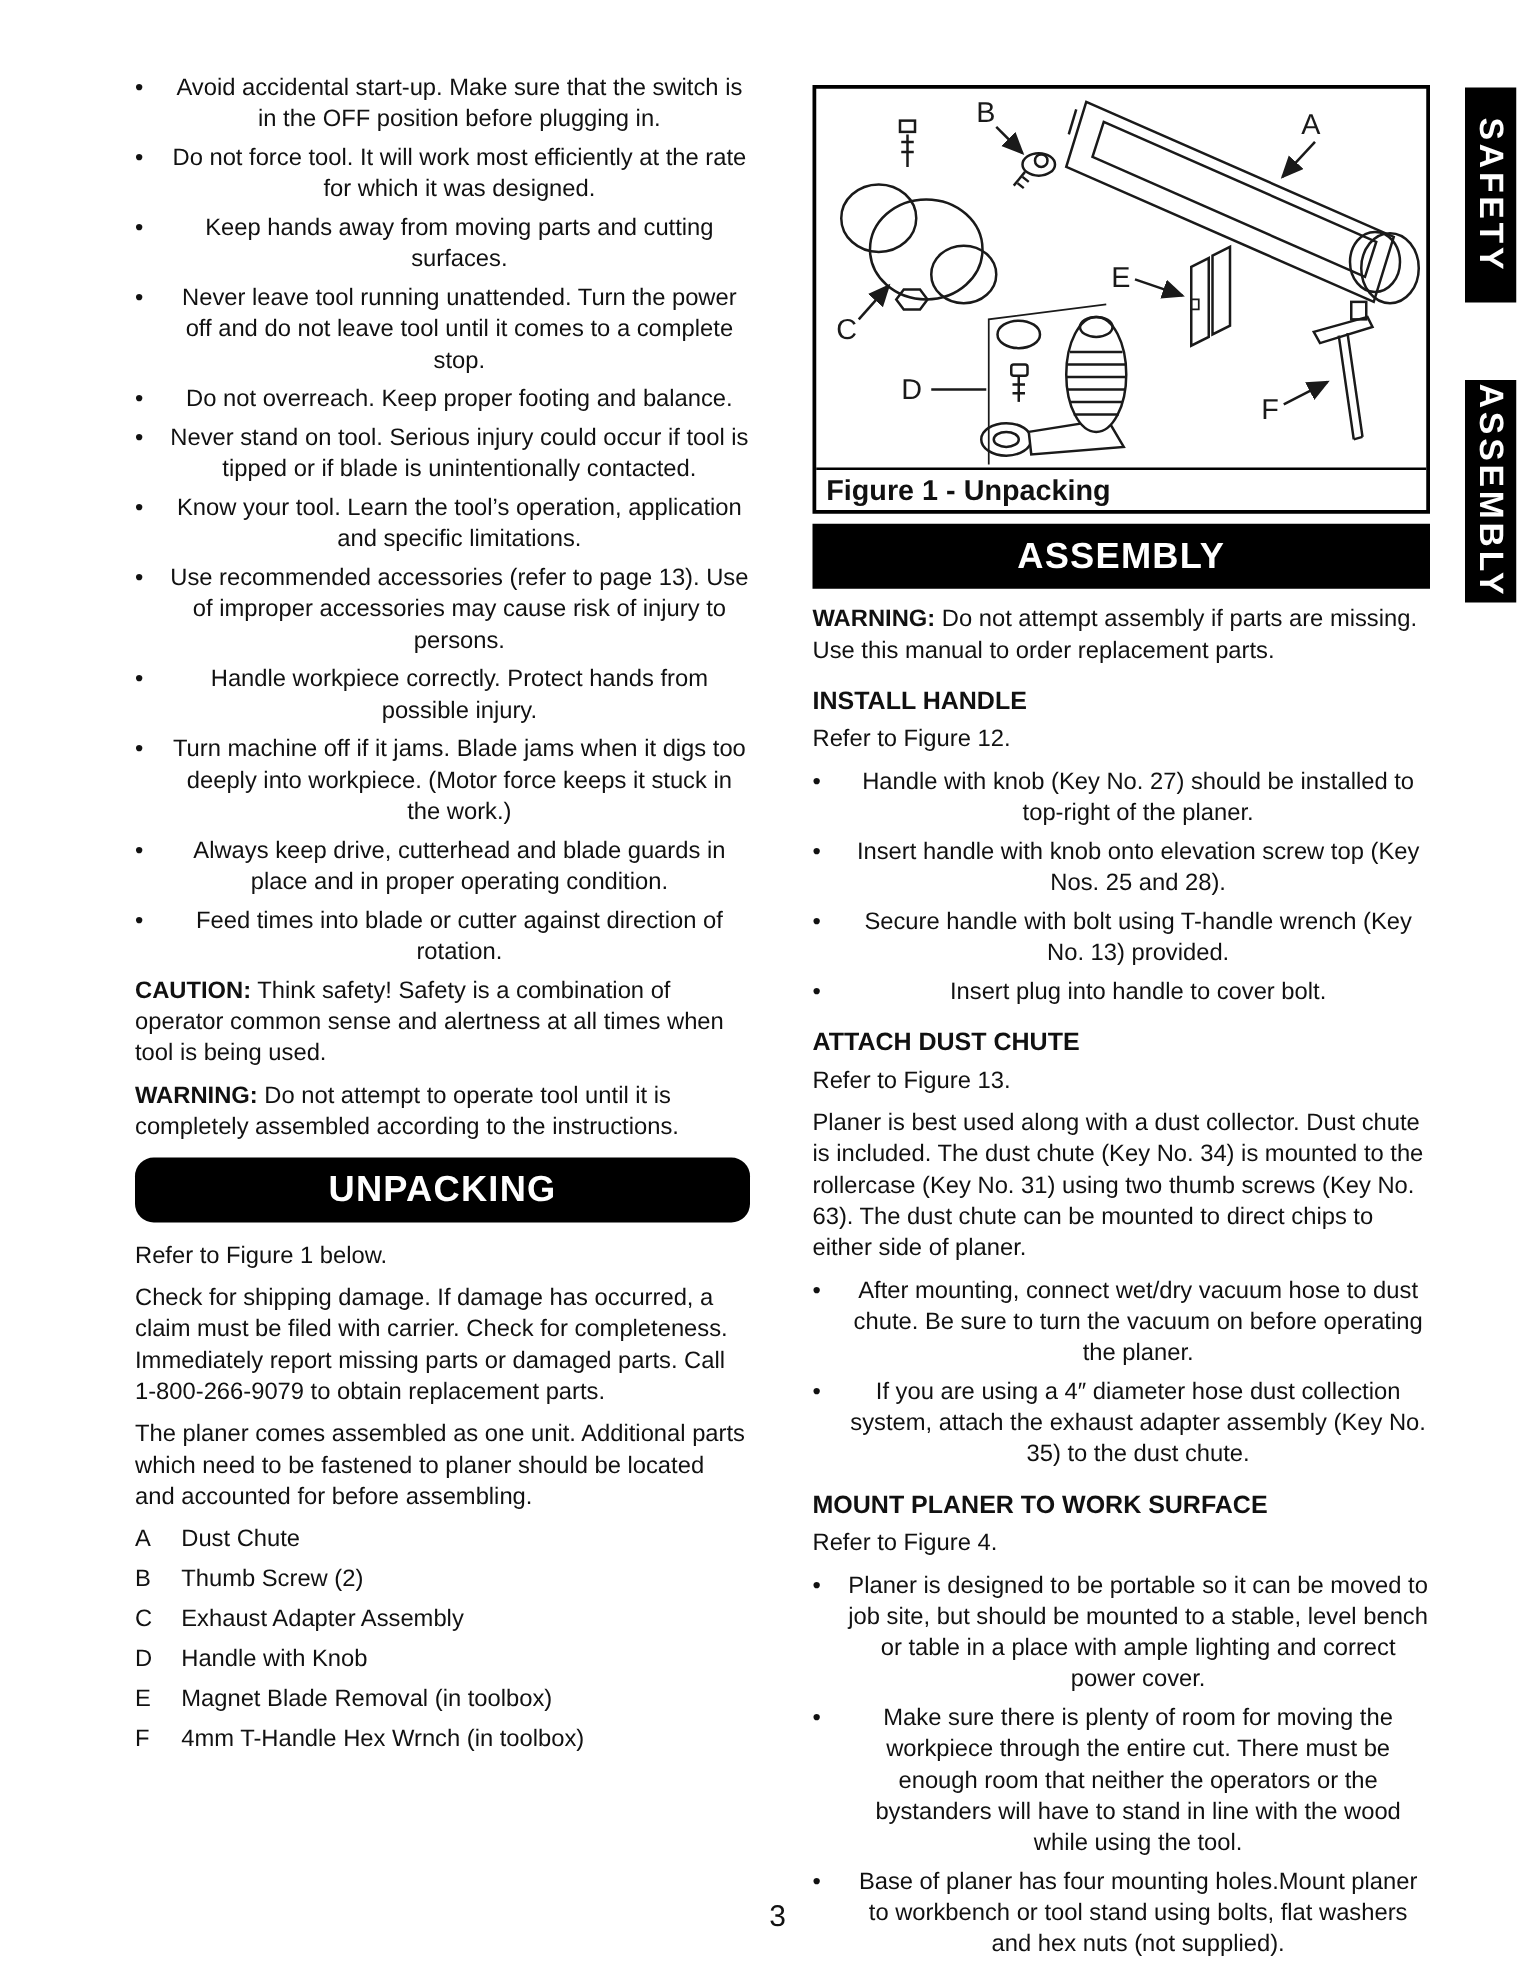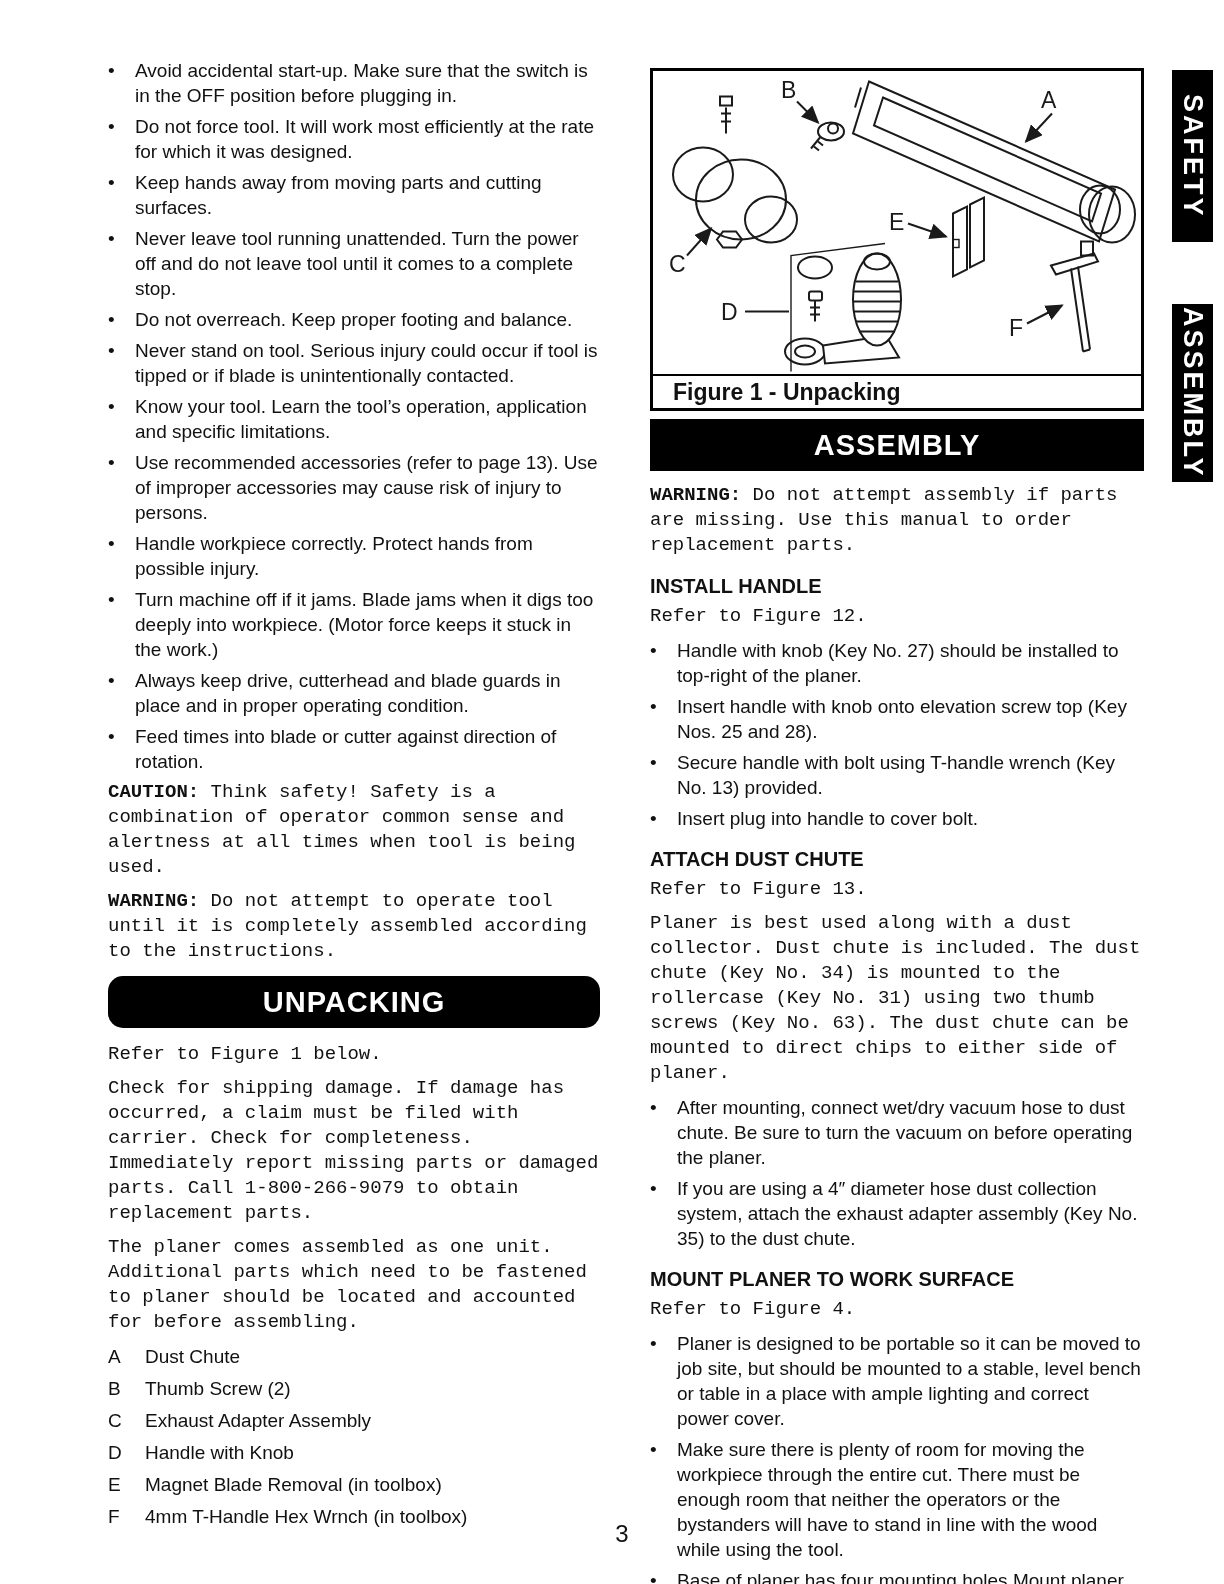--- a/index.html
+++ b/index.html
@@ -9,37 +9,37 @@
     color:#111;-webkit-font-smoothing:antialiased;
   }
   .page{position:absolute;inset:0;}
   
   .left-col{position:absolute;left:108px;top:58px;width:492px;font-size:19px;line-height:25px;}
   .right-col{position:absolute;left:650px;top:68px;width:494px;font-size:19px;line-height:25px;}
   
   ul.blist{margin:0;padding:0;list-style:none;}
   ul.blist li{display:flex;margin:0 0 6px 0;}
   .bmark{width:27px;flex:none;font-size:19px;}
-  .btext{flex:1;}
-  
-  p.para{margin:0 0 9px 0;font-family:Liberation Mono, monospace;}
+  .btext{flex:1;text-align:center;}
+  
+  p.para{margin:0 0 9px 0;}
   .blbl{font-weight:bold;}
   
   .bar{background:#000;color:#fff;font-weight:bold;font-size:29px;
        text-align:center;height:52px;line-height:52px;letter-spacing:1px;}
   .bar.unpack{margin:12px 0 14px 0;border-radius:15px;}
   .bar.assembly{margin:8px 0 12px 0;}
   
   .sec-h{font-size:20px;font-weight:bold;margin:16px 0 5px 0;letter-spacing:0px;}
   .refer{margin:0 0 7px 0;}
   
   .figbox{border:3px solid #000;height:337px;position:relative;background:#fff;}
   .figdraw{position:absolute;left:0;top:0;width:100%;height:301px;}
   .figcap{position:absolute;left:0;right:0;bottom:0;height:32px;border-top:2px solid #000;
-          font-weight:bold;font-size:23px;line-height:32px;padding-left:20px;}
+          font-weight:bold;font-size:23px;line-height:32px;padding-left:8px;}
   
   .part-row{display:flex;margin:0 0 7px 0;}
   .part-key{width:37px;flex:none;}
   
   .vtab{position:absolute;left:1172px;width:41px;background:#000;color:#fff;
         display:flex;align-items:center;justify-content:center;
         writing-mode:vertical-rl;font-weight:bold;font-size:27px;letter-spacing:3px;}
   .vtab.safety{top:70px;height:172px;}
   .vtab.assembly{top:304px;height:178px;}
   

